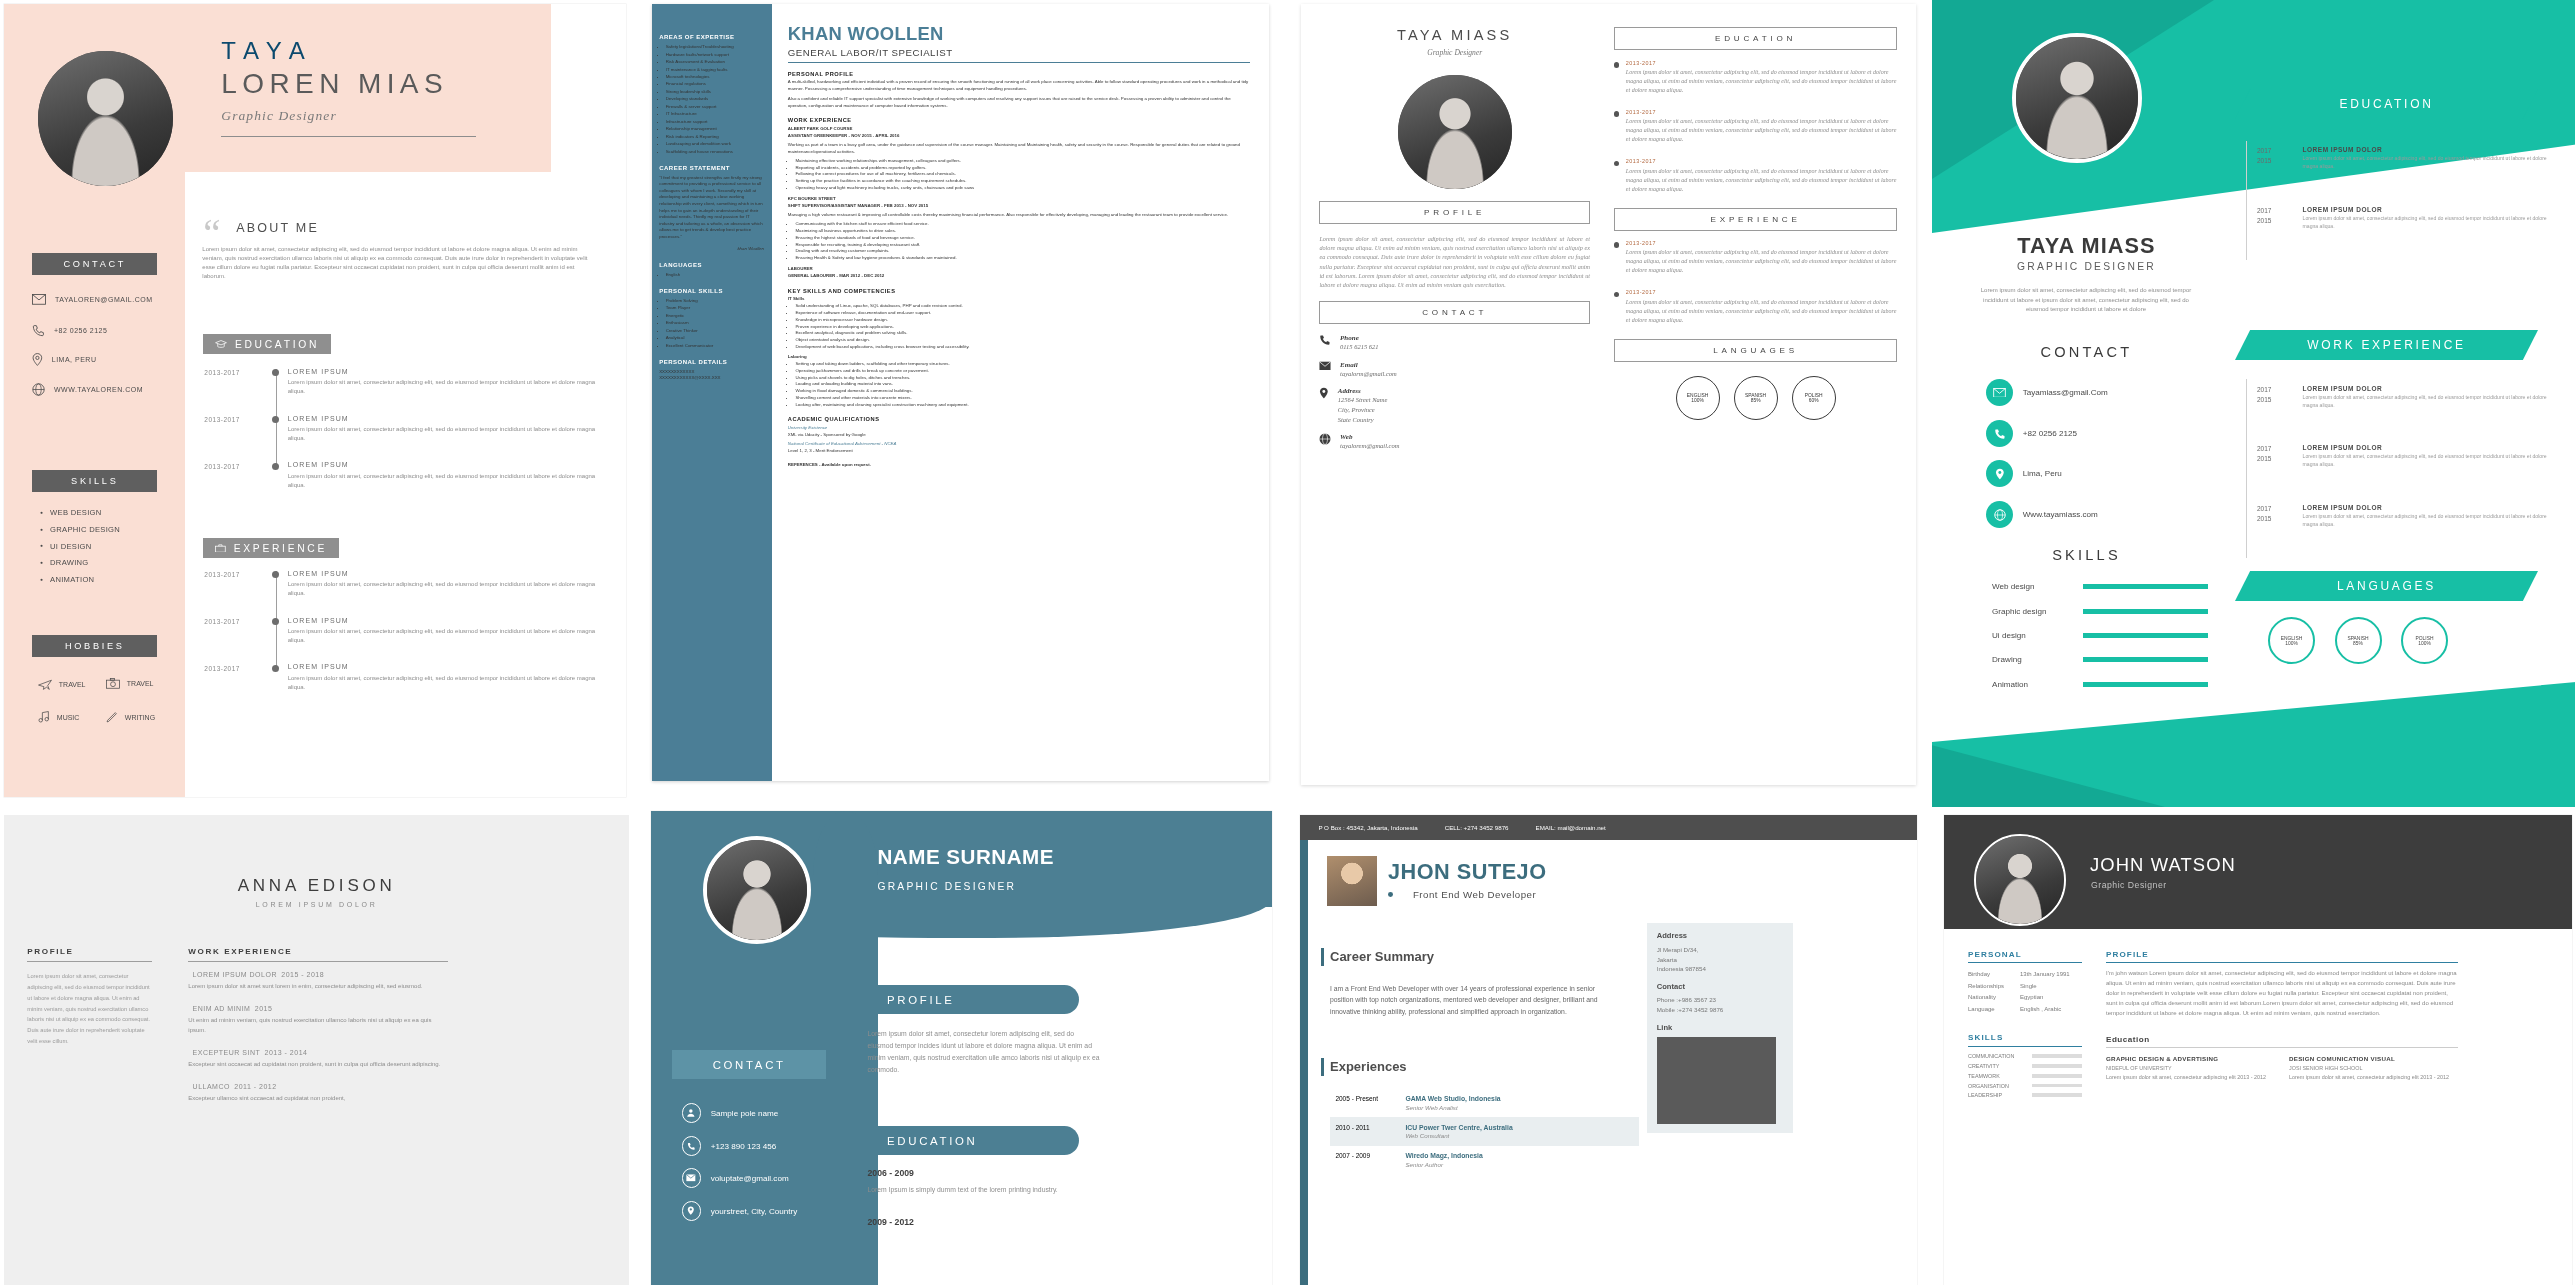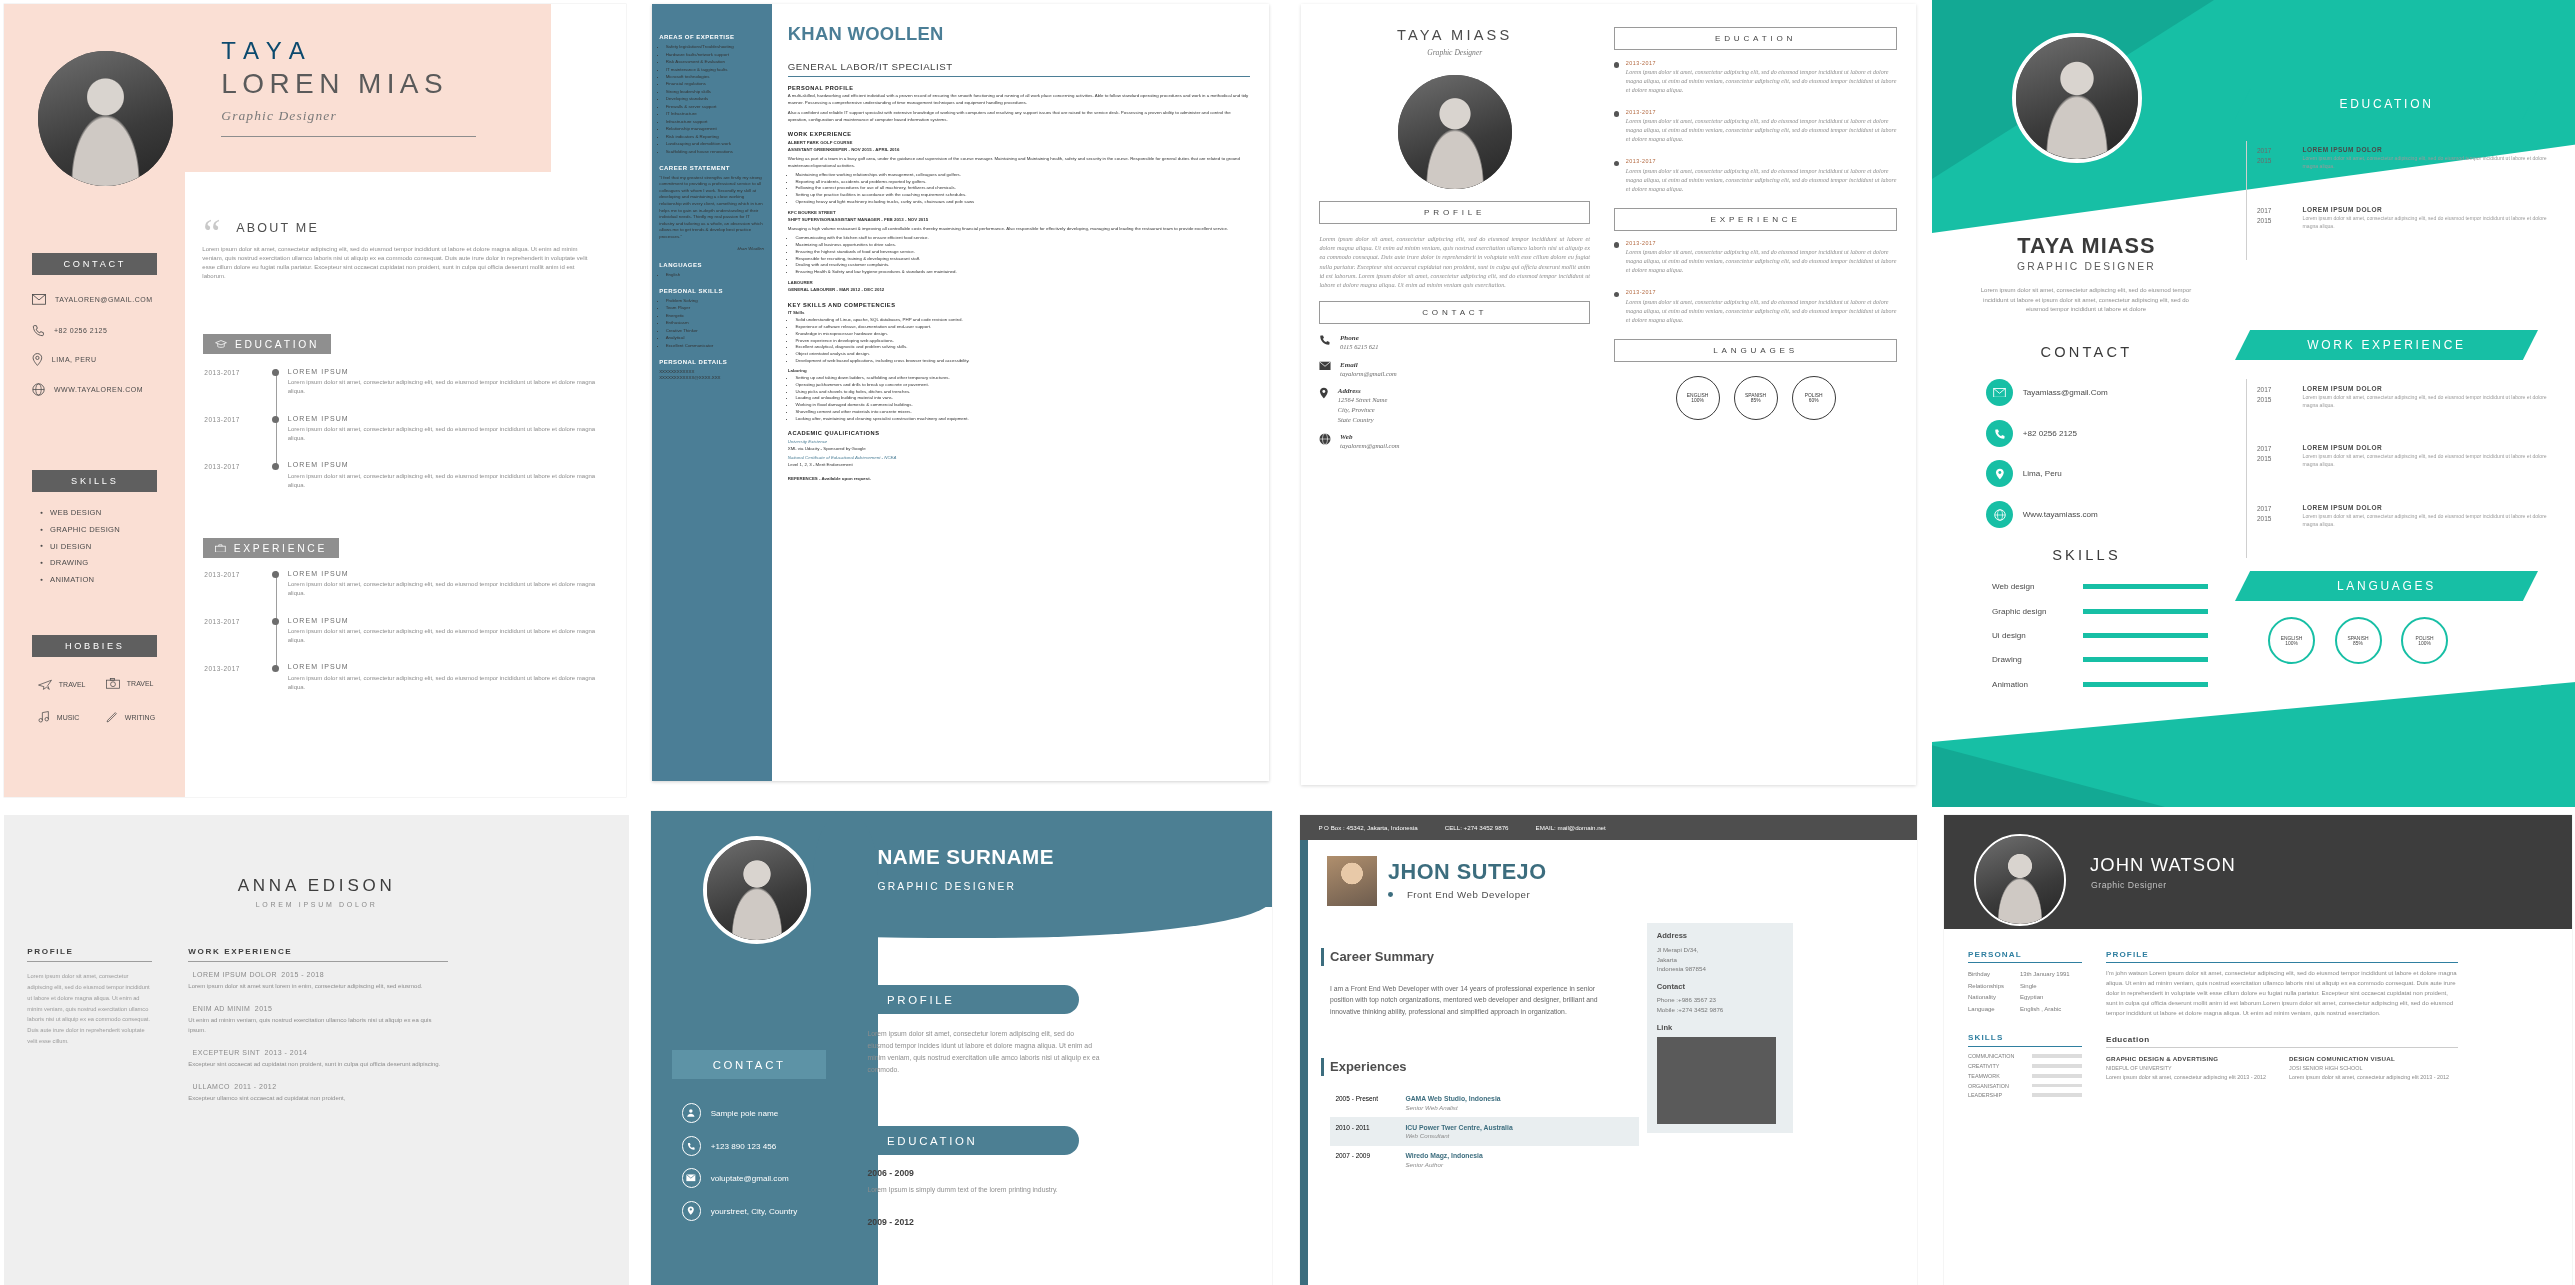--- a/index.html
+++ b/index.html
@@ -70,21 +70,21 @@
   
   .r1c2 { padding: 0; }
   .r1c2 .paper { position: absolute; left: 7.6px; top: 4.3px; right: 19.5px; bottom: 26px; background: #fff; box-shadow: 0 0.5px 3.2px rgba(0,0,0,.18); }
   .r1c2 .side { position: absolute; left: 0; top: 0; width: 120px; bottom: 0; background: #4b7e96; color: #fff; padding: 30px 7.6px 5.4px 7.6px; }
   .r1c2 .side h4 { font-size: 6px; letter-spacing: 0.5px; margin-bottom: 3.8px; }
   .r1c2 .side ul { margin: 0 0 9.7px 6.5px; }
   .r1c2 .side li { font-size: 4.4px; line-height: 1.45; margin-bottom: 1.1px; }
   .r1c2 .side p { font-size: 4.4px; line-height: 1.5; }
   .r1c2 .main { position: absolute; left: 120px; right: 0; top: 0; bottom: 0; padding: 18.4px 18.4px 10.8px 16.2px; }
   .r1c2 .hname { font-size: 18.4px; color: #4b7e96; letter-spacing: 0.3px; font-weight: bold; }
-  .r1c2 .htitle { font-size: 9.7px; color: #3e3e3e; letter-spacing: 0.5px; margin-top: 16px; }
+  .r1c2 .htitle { font-size: 9.7px; color: #3e3e3e; letter-spacing: 0.5px; margin-top: 2px; }
   .r1c2 h3 { font-size: 5.7px; letter-spacing: 0.5px; color: #222; margin: 7.6px 0 2.7px; }
   .r1c2 p, .r1c2 li { font-size: 4.4px; line-height: 1.55; color: #333; }
   .r1c2 ul { margin-left: 7.6px; }
   .r1c2 .hl { height: 1.1px; background: #4b7e96; margin: 4.3px 0 2.2px; }
 
   
   .r1c3 { padding: 0; }
   .r1c3 .paper { position: absolute; left: 13px; top: 4.3px; right: 16.2px; bottom: 21.7px; background: #fff; box-shadow: 0 0.5px 3.2px rgba(0,0,0,.15); display: flex; }
   .r1c3 .lc { width: 50%; padding: 23px 18.4px; }
   .r1c3 .rc { width: 50%; padding: 23px 18.4px 23px 5.4px; }
@@ -165,21 +165,21 @@
   .r2c2 .eyr { position: absolute; left: 217px; font-size: 8.7px; color: #3f3f3f; font-weight: bold; }
 
   
   .r2c3 { padding: 0; }
   .r2c3 .paper { position: absolute; left: 12px; top: 7.6px; right: 15px; bottom: 0; background: #fff; box-shadow: 0 0 0 0.5px #ededed; }
   .r2c3 .topbar { position: absolute; left: 0; top: 0; width: 100%; height: 25px; background: #4e4e4e; color: #fff; display: flex; align-items: center; gap: 27px; padding: 0 18.4px; font-size: 6.2px; }
   .r2c3 .sidebar { position: absolute; left: 0; top: 25px; width: 7.6px; bottom: 0; background: #3c6d7e; }
   .r2c3 .av { position: absolute; left: 27px; top: 41px; width: 50px; height: 50px; background: #8d7f74; overflow: hidden; }
   .r2c3 .av::after { content: ""; position: absolute; inset: 0; background: radial-gradient(circle at 50% 35%, #e8c9a8 0 26%, rgba(0,0,0,0) 27%), linear-gradient(160deg, #b08f6d, #6d5c4e); }
   .r2c3 .nm { position: absolute; left: 88px; top: 44px; font-size: 21.7px; font-weight: bold; color: #3c6d7e; letter-spacing: 0.5px; }
-  .r2c3 .rl { position: absolute; left: 88px; top: 74px; font-size: 9.7px; color: #4e4e4e; letter-spacing: 0.5px; display: flex; align-items: center; gap: 14px; }
+  .r2c3 .rl { position: absolute; left: 88px; top: 74px; font-size: 9.7px; color: #4e4e4e; letter-spacing: 0.5px; display: flex; align-items: center; gap: 20px; }
   .r2c3 .bullet { width: 4.9px; height: 4.9px; border-radius: 50%; background: #3c6d7e; display: inline-block; }
   .r2c3 h3 { position: absolute; left: 30px; font-size: 13px; color: #4e4e4e; }
   .r2c3 .secline { position: absolute; left: 20.6px; width: 3.2px; background: #3c6d7e; }
   .r2c3 .p1 { position: absolute; left: 30px; width: 276px; font-size: 6.8px; color: #666; line-height: 1.75; }
   .r2c3 .exp { position: absolute; left: 30px; width: 309px; }
   .r2c3 .exp .r { display: grid; grid-template-columns: 70px 1fr; padding: 6.5px 5.4px; font-size: 6.5px; }
   .r2c3 .exp .r.alt { background: #e9eef0; }
   .r2c3 .exp .c2 b { color: #3c6d7e; font-size: 6.8px; }
   .r2c3 .exp .c2 i { color: #8a8a8a; font-size: 6.2px; font-style: italic; display: block; margin-top: 1.6px; }
   .r2c3 .rpanel { position: absolute; left: 347px; top: 108px; width: 146px; background: #e9eef0; padding: 8.7px 9.7px; }

